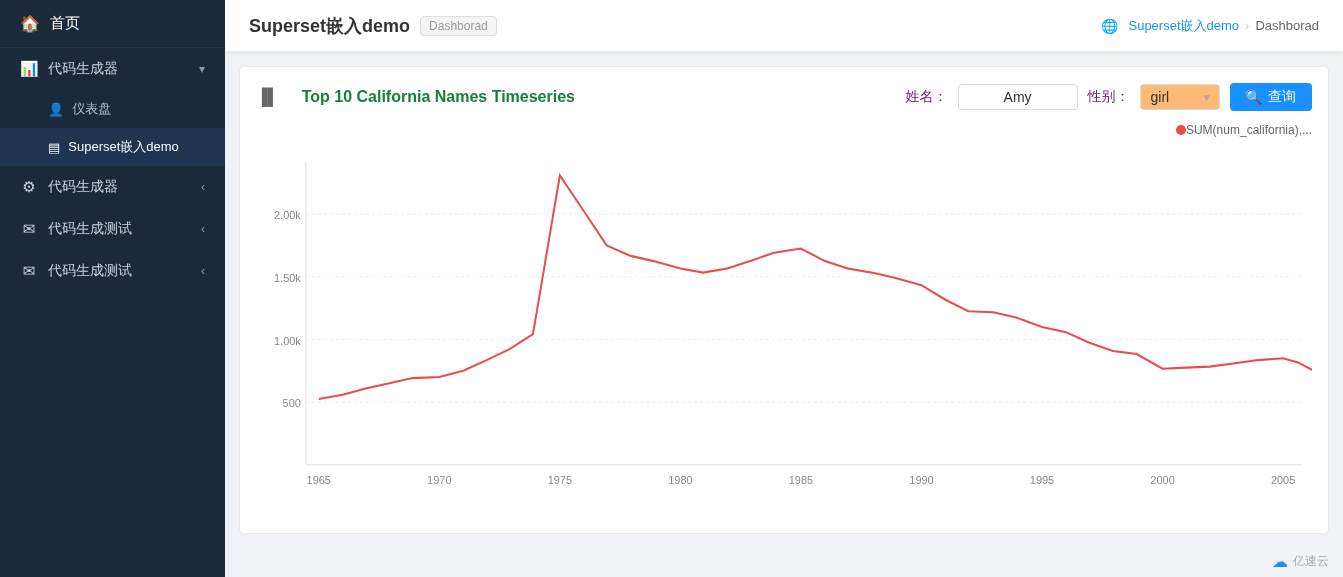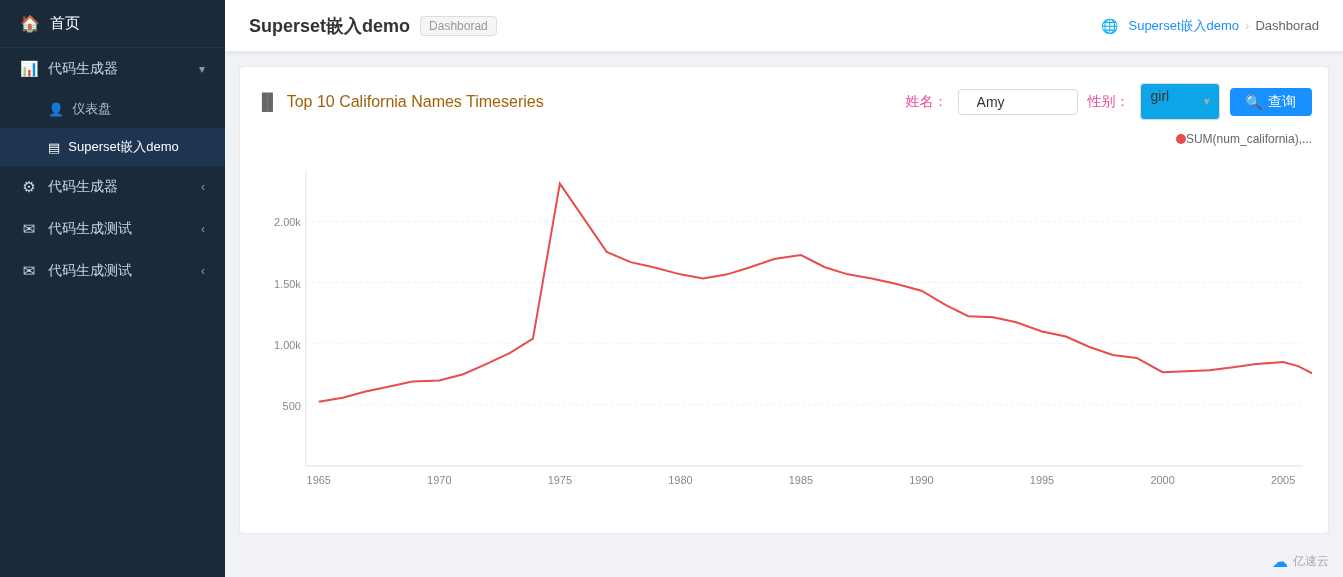--- a/index.html
+++ b/index.html
@@ -120,55 +120,57 @@
       align-items: center;
       margin-bottom: 12px;
       gap: 8px;
     }
     .chart-title-icon {
       color: #666;
       font-size: 16px;
     }
     .chart-title {
       font-size: 16px;
-      font-weight: 400;
-      color: #a16207;
+      font-weight: 700;
+      color: #15803d;
       flex: 1;
+      margin-left: 15px;
     }
     .chart-controls {
       display: flex;
       align-items: center;
       gap: 10px;
     }
     .control-label {
       font-size: 14px;
-      color: #ec4899;
+      color: #701a75;
     }
     .control-input {
       border: 1px solid #d9d9d9;
       border-radius: 4px;
       padding: 4px 18px;
       font-size: 14px;
       width: 120px;
       outline: none;
       color: #333;
+      text-align: center;
     }
     .control-select-wrap {
       position: relative;
       display: inline-flex;
       align-items: center;
     }
     .control-select {
       border: 1px solid #d9d9d9;
       border-radius: 4px;
-      padding: 4px 28px 15px 10px;
+      padding: 4px 28px 4px 10px;
       font-size: 14px;
       appearance: none;
       outline: none;
-      background: #0ea5e9;
+      background: #fdba74;
       color: #333;
       cursor: pointer;
       min-width: 80px;
     }
     .select-arrow {
       position: absolute;
       right: 8px;
       pointer-events: none;
       color: #aaa;
       font-size: 10px;

